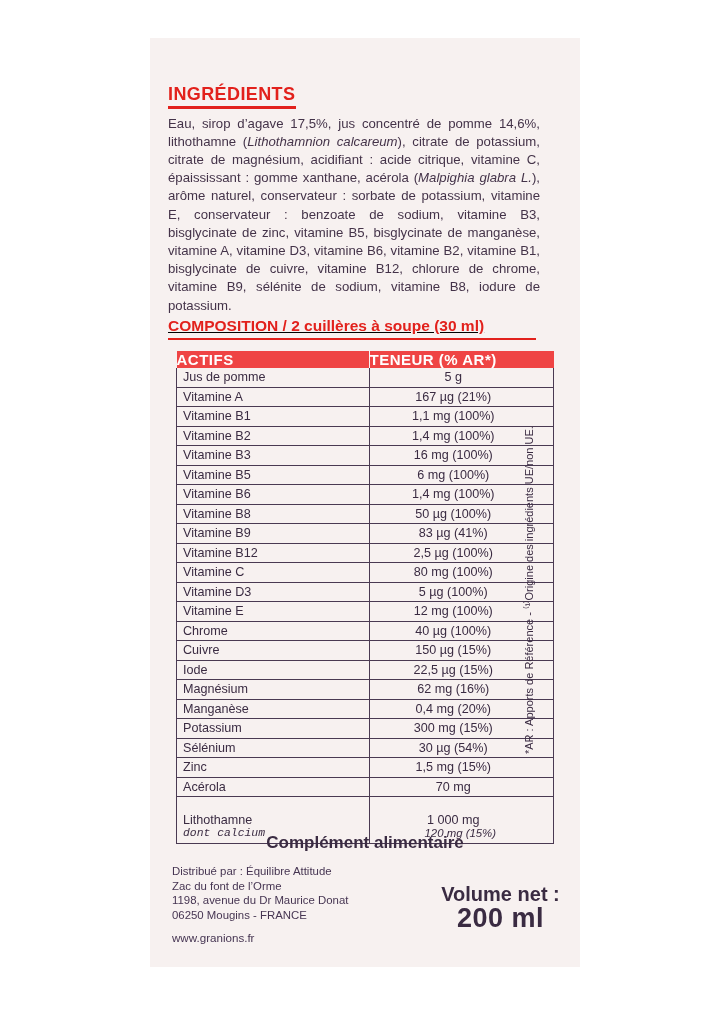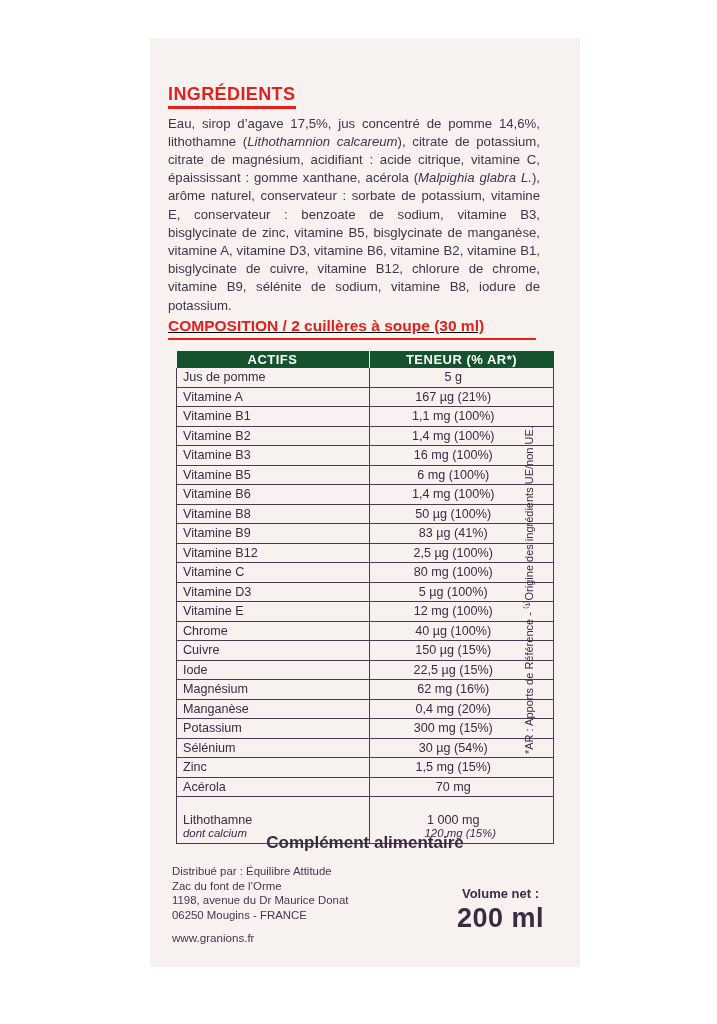--- a/index.html
+++ b/index.html
@@ -87,26 +87,26 @@
     width: 348px;
     border-collapse: collapse;
     table-layout: fixed;
   }
   #nutrition-table th,
   #nutrition-table td {
     padding: 0;
     margin: 0;
   }
   #nutrition-table thead th {
-    background: #14532d;
+    background: #ef4444;
     color: #ffffff;
-    font-size: 13px;
+    font-size: 15px;
     font-weight: bold;
     letter-spacing: 0.5px;
-    text-align: center;
+    text-align: left;
     height: 17px;
     line-height: 17px;
   }
   .col-actif { width: 192px; }
   .col-teneur { width: 184px; }
   #nutrition-table thead th.col-teneur {
     border-left: 1.6px solid #f7f1f0;
   }
   #nutrition-table tbody td {
     border-bottom: 1.1px solid #4a3a52;
@@ -127,20 +127,21 @@
   #nutrition-table tbody tr.row-tall td {
     height: 30px;
     vertical-align: top;
     padding-top: 16px;
   }
   .sub-label {
     display: block;
     font-style: italic;
     font-size: 11.4px;
     line-height: 13px;
+    font-family: Liberation Mono, monospace;
   }
   .sub-value {
     display: block;
     font-style: italic;
     font-size: 11.4px;
     line-height: 13px;
     padding-left: 14px;
   }
 
   
@@ -188,21 +189,21 @@
   }
   #volume-block {
     position: absolute;
     left: 288px;
     top: 847px;
     width: 125px;
     text-align: center;
     color: #3a2b42;
   }
   #volume-label {
-    font-size: 13px;
+    font-size: 20px;
     font-weight: bold;
     line-height: 18px;
   }
   #volume-value {
     font-size: 27px;
     font-weight: bold;
     line-height: 30px;
     letter-spacing: 0.5px;
   }
 </style>

